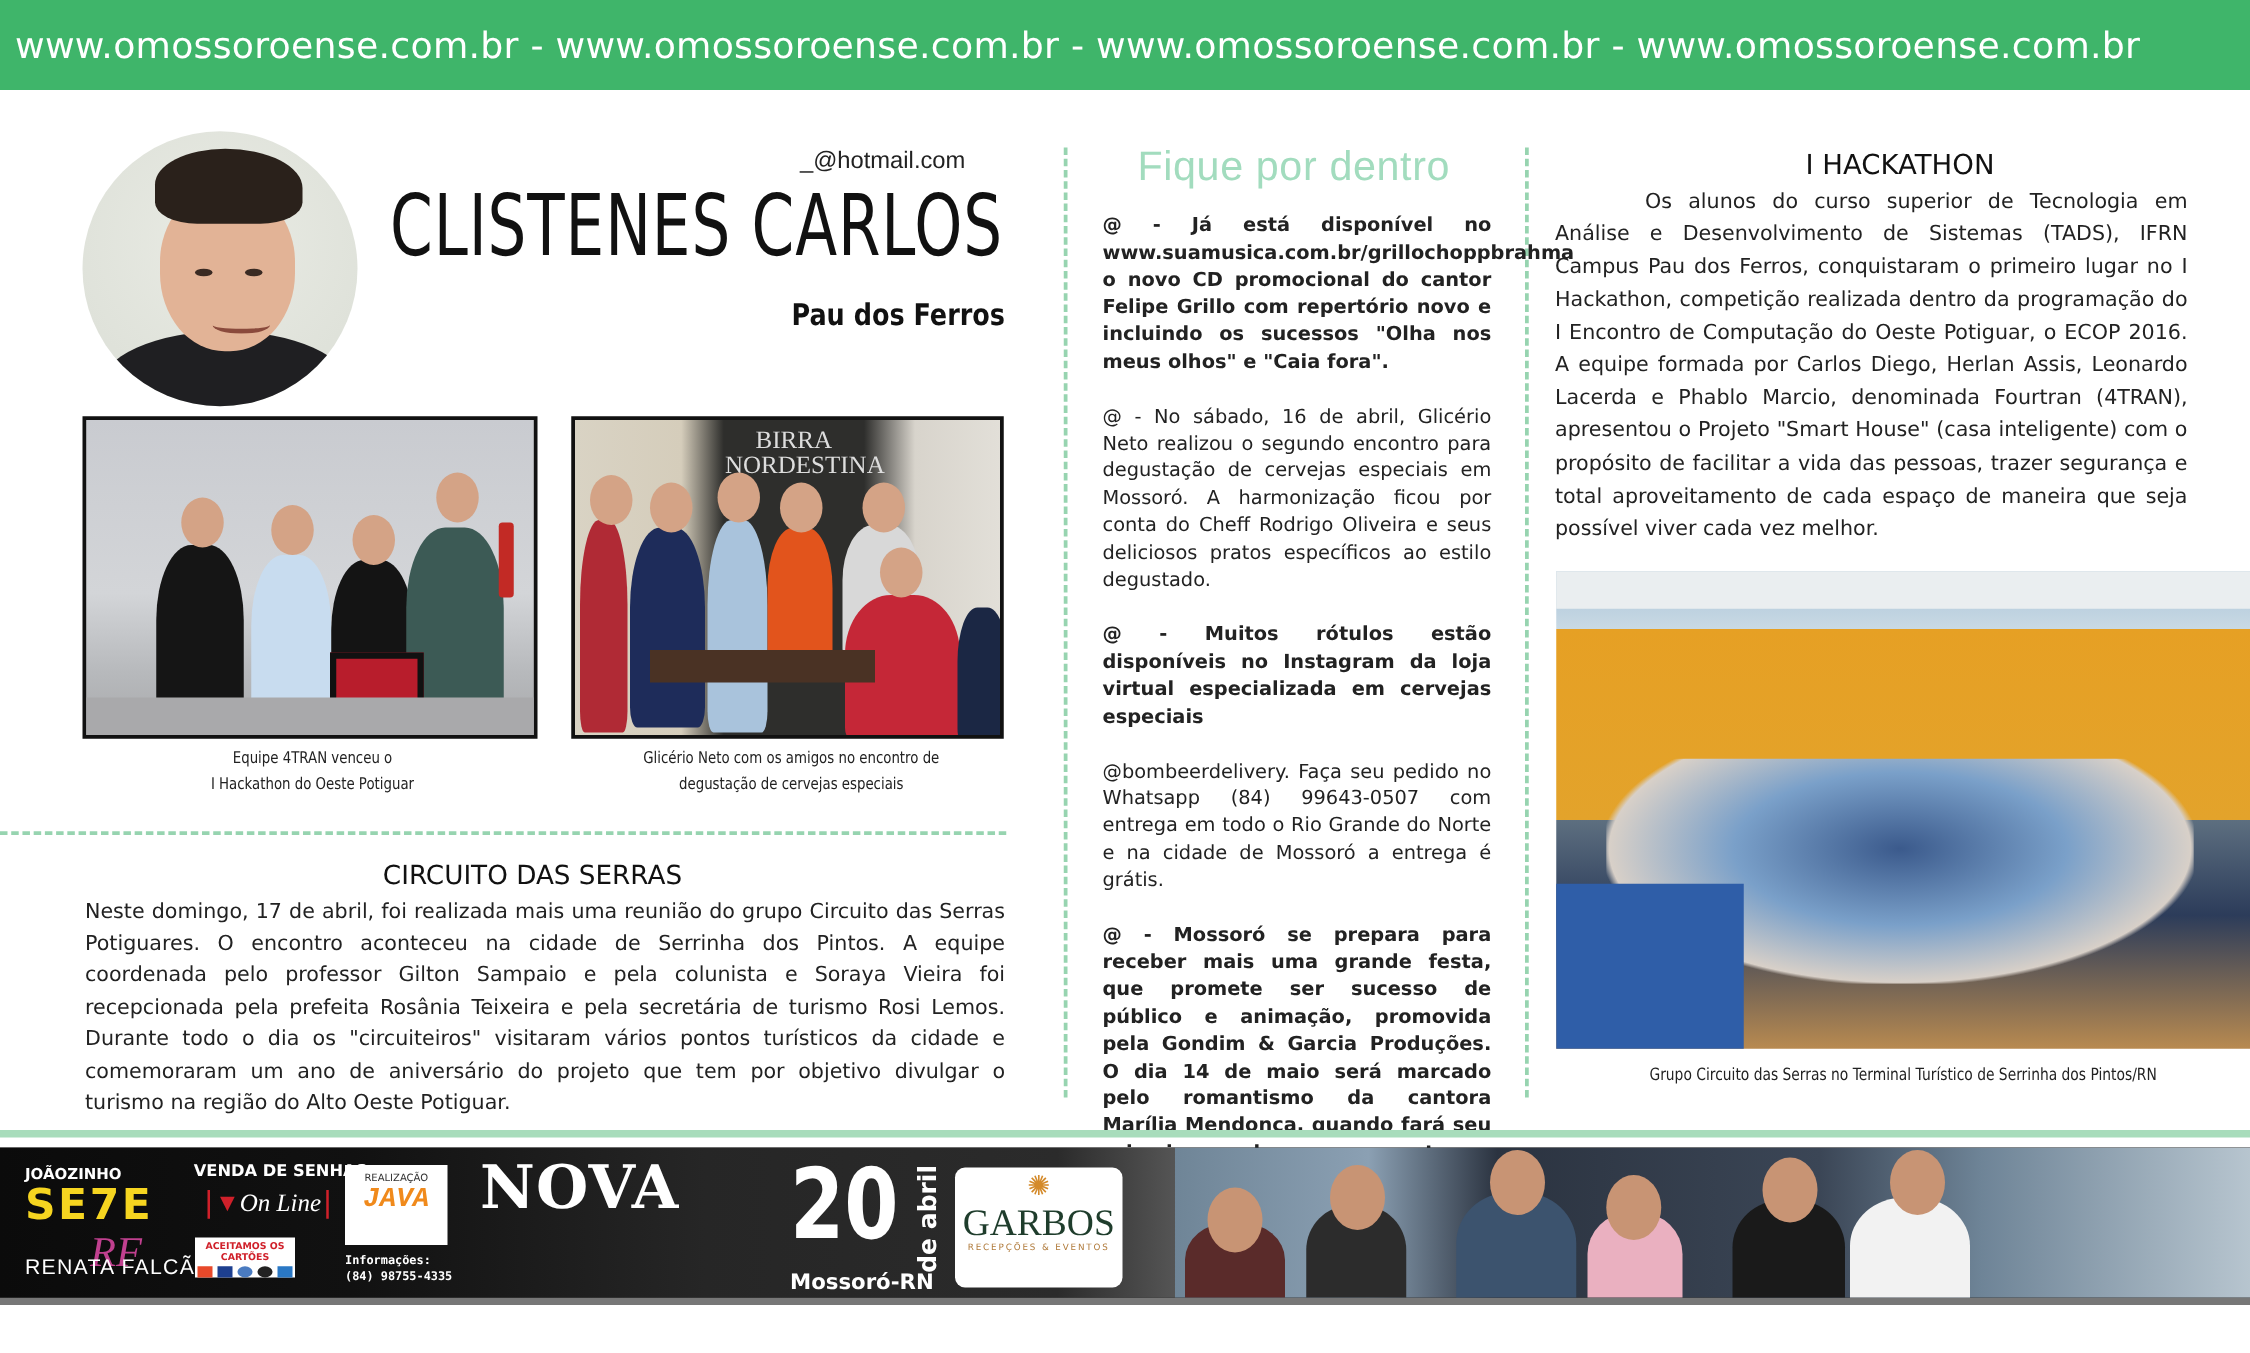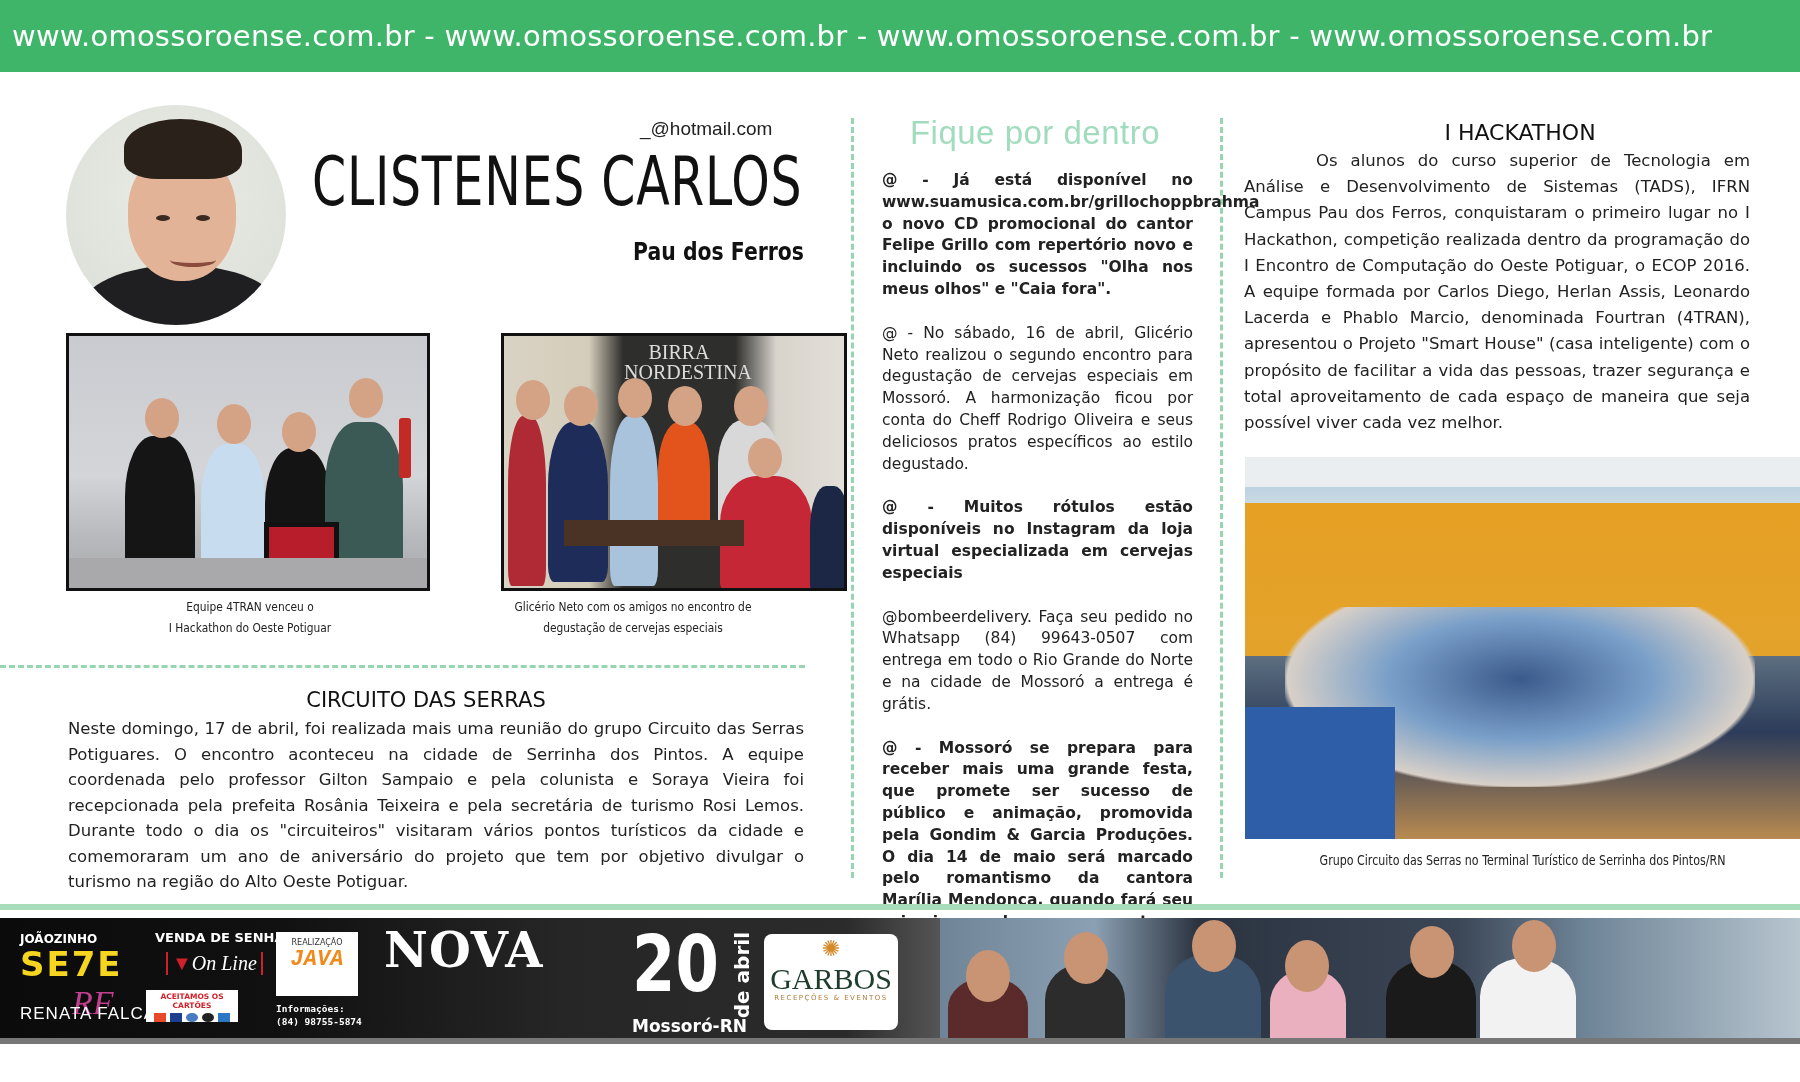--- a/index.html
+++ b/index.html
@@ -32,21 +32,21 @@
     font-family:"DejaVu Sans", sans-serif; font-size:68px; font-weight:400;
     letter-spacing:1px; transform:scaleX(0.72); transform-origin:left top;
     white-space:nowrap; color:#111; width:680px;
   }
   .col-city { position:absolute; left:600px; top:238px; width:204px; text-align:right; font-family:"DejaVu Sans", sans-serif; font-weight:bold; font-size:24px; transform:scaleX(0.85); transform-origin:right top; color:#111; }
 
   .photo {
     position:absolute; border:3px solid #111; overflow:hidden;
   }
   .photo1 { left:66px; top:333px; width:364px; height:258px; background:linear-gradient(#c9cbd0 0%, #d3d5d8 55%, #b7b9bc 80%, #a8a9ab 100%); }
-  .photo2 { left:457px; top:333px; width:346px; height:258px; background:linear-gradient(90deg,#d9d3c4 0%, #d5cdbb 25%, #2e2e2c 35%, #2e2e2c 68%, #d8d4cc 80%, #e2dfd8 100%);margin-left:44px; }
+  .photo2 { left:457px; top:333px; width:346px; height:258px; background:linear-gradient(90deg,#d9d3c4 0%, #d5cdbb 25%, #2e2e2c 35%, #2e2e2c 68%, #d8d4cc 80%, #e2dfd8 100%); }
   .person { position:absolute; border-radius:40% 40% 10% 10%; }
   .head { position:absolute; width:34px; height:40px; border-radius:50%; background:#d4a386; }
 
   .caption {
     position:absolute; text-align:center; font-family:"DejaVu Sans", sans-serif;
     font-size:13px; line-height:21px; color:#222; transform:scaleX(0.82);
   }
   .cap1 { left:80px; top:596px; width:340px; }
   .cap2 { left:455px; top:596px; width:356px; }
 
@@ -86,21 +86,21 @@
 
   .sete { position:absolute; left:20px; top:14px; width:120px; }
   .sete .small { color:#fff; font-weight:bold; font-size:12px; font-family:"DejaVu Sans", sans-serif; }
   .sete .big { color:#f6d520; font-family:"DejaVu Sans", sans-serif; font-weight:bold; font-size:34px; letter-spacing:2px; line-height:36px; }
   .renata { position:absolute; left:20px; top:86px; color:#fff; font-size:17px; font-family:"Liberation Sans", sans-serif; letter-spacing:1px; }
   .renata-mark { position:absolute; left:72px; top:66px; color:#c0408f; font-size:34px; font-style:italic; font-family:"Liberation Serif", serif; }
 
   .venda { position:absolute; left:155px; top:12px; color:#fff; font-weight:bold; font-size:13px; font-family:"DejaVu Sans", sans-serif; }
   .online { position:absolute; left:166px; top:34px; color:#fff; font-size:20px; font-style:italic; font-family:"Liberation Serif", serif; border-left:2px solid #d0202a; border-right:2px solid #d0202a; padding:0 4px; }
   .online .tri { color:#d0202a; font-style:normal; }
-  .cartoes { position:absolute; left:146px; top:72px; width:92px; height:32px; background:#fff; }
+  .cartoes { position:absolute; left:156px; top:72px; width:80px; height:32px; background:#fff; }
   .cartoes .lbl { color:#d0202a; font-size:7.5px; font-weight:bold; font-family:"DejaVu Sans", sans-serif; text-align:center; padding-top:2px; }
   .cartoes .cards { display:flex; gap:4px; justify-content:center; margin-top:3px; }
   .cartoes .card { width:12px; height:9px; }
 
   .realizacao { position:absolute; left:276px; top:14px; width:82px; height:64px; background:#fff; text-align:center; }
   .realizacao .lbl { font-size:8px; color:#333; padding-top:6px; font-family:"DejaVu Sans", sans-serif; }
   .realizacao .java { font-size:22px; font-weight:bold; color:#f08a1c; font-style:italic; font-family:Liberation Mono, monospace; }
   .info { position:absolute; left:276px; top:84px; color:#fff; font-size:9.5px; font-weight:bold; line-height:13px; font-family:"DejaVu Sans Mono", monospace; }
 
   .roupa { position:absolute; left:384px; top:10px; color:#fff; font-family:"DejaVu Serif", serif; font-weight:bold; font-size:48px; line-height:44px; letter-spacing:1px; }
@@ -236,21 +236,21 @@
       <span class="card" style="background:#2a78c5"></span>
     </div>
   </div>
 
   <div class="realizacao">
     <div class="lbl">REALIZAÇÃO</div>
     <div class="java">JAVA</div>
   </div>
   <div class="info">
     <div>Informações:</div>
-    <div>(84) 98755-5874</div>
+    <div>(84) 98755-4335</div>
   </div>
 
   <div class="roupa">
     <div>NOVA</div>
   </div>
   <div class="date20">20</div>
   <div class="deabril">de abril</div>
   <div class="mossoro">Mossoró-RN</div>
 
   <div class="garbos">

